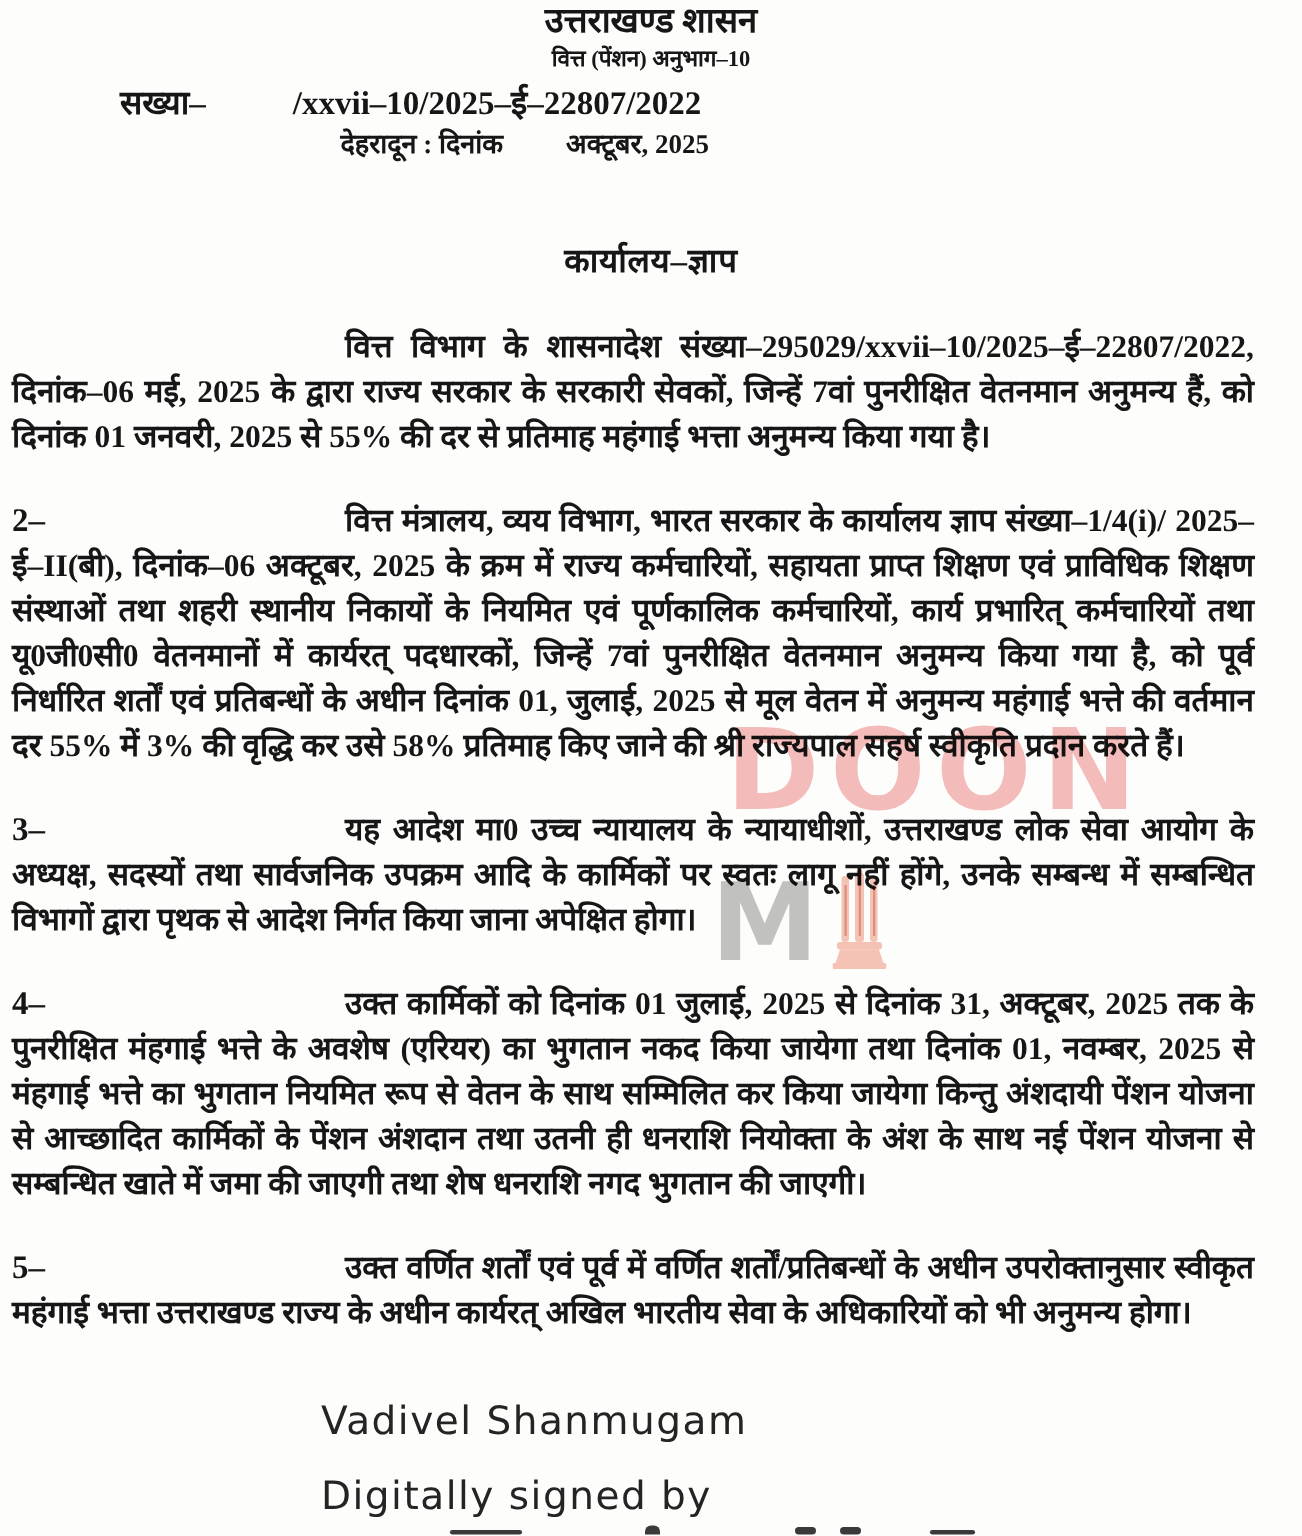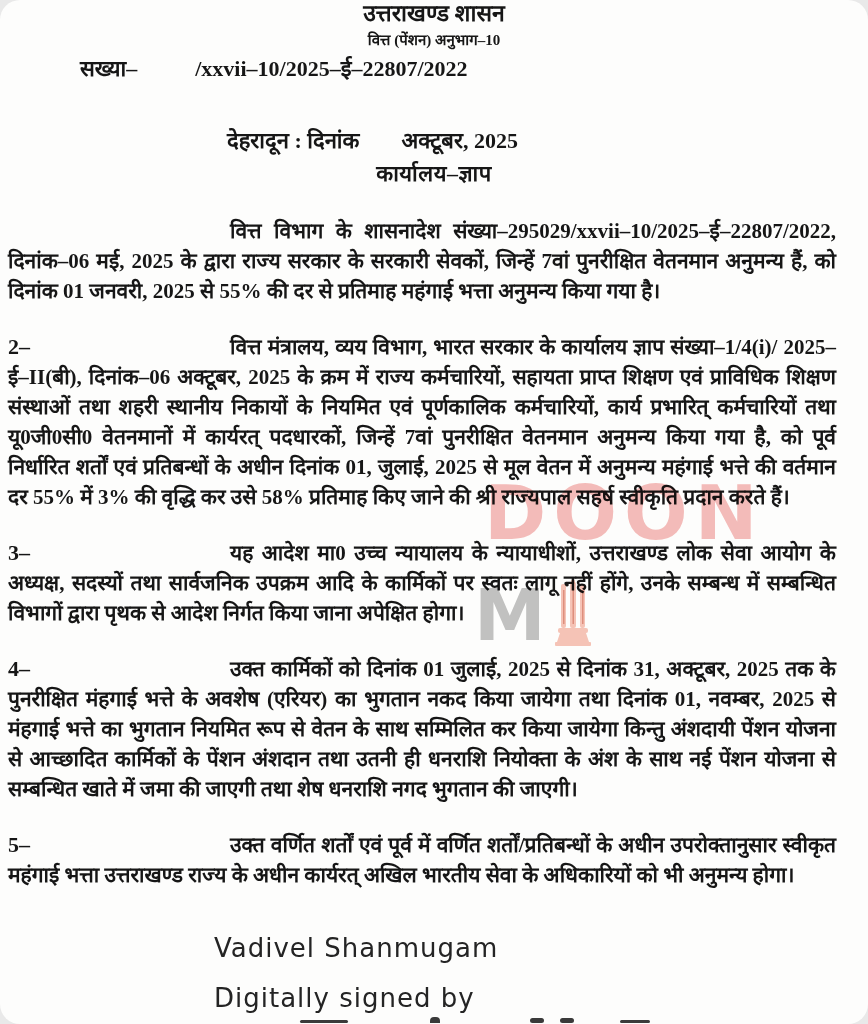--- a/index.html
+++ b/index.html
@@ -1,29 +1,28 @@
 <!DOCTYPE html>
 <html><head>
 <meta charset="utf-8">
 <style>
   html,body { margin:0; padding:0; background:#e9e9e9; }
   .page {
     position:relative; width:868px; height:1024px; margin:0 auto;
     background:#fdfdfc; overflow:hidden;
     font-family:"Liberation Serif","DejaVu Serif",serif;
     color:#161616;
-    border-radius:20px;
   }
   
   .hdr { position:absolute; top:0; left:0; right:0; font-weight:700; }
   .hdr-l1 { text-align:center; font-size:23px; line-height:27px; }
   .hdr-l2 { text-align:center; font-size:15px; line-height:27px; }
   .hdr-num { font-size:22px; line-height:29px; padding-left:80px; }
   .hdr-num .val { margin-left:58px; font-family:"Liberation Serif","DejaVu Serif",serif; }
-  .hdr-place { font-size:22px; line-height:27px; padding-left:227px;margin-top:44px; }
+  .hdr-place { font-size:18px; line-height:27px; padding-left:227px; }
   .hdr-place .val { margin-left:42px; }
   
   .subject {
     position:absolute; top:157px; left:0; right:0;
     text-align:center; font-size:22px; font-weight:700;
     text-underline-offset:4px; letter-spacing:0.5px;
   }
   
   .body-text { position:absolute; top:216px; left:8px; right:32px; }
   .para {

